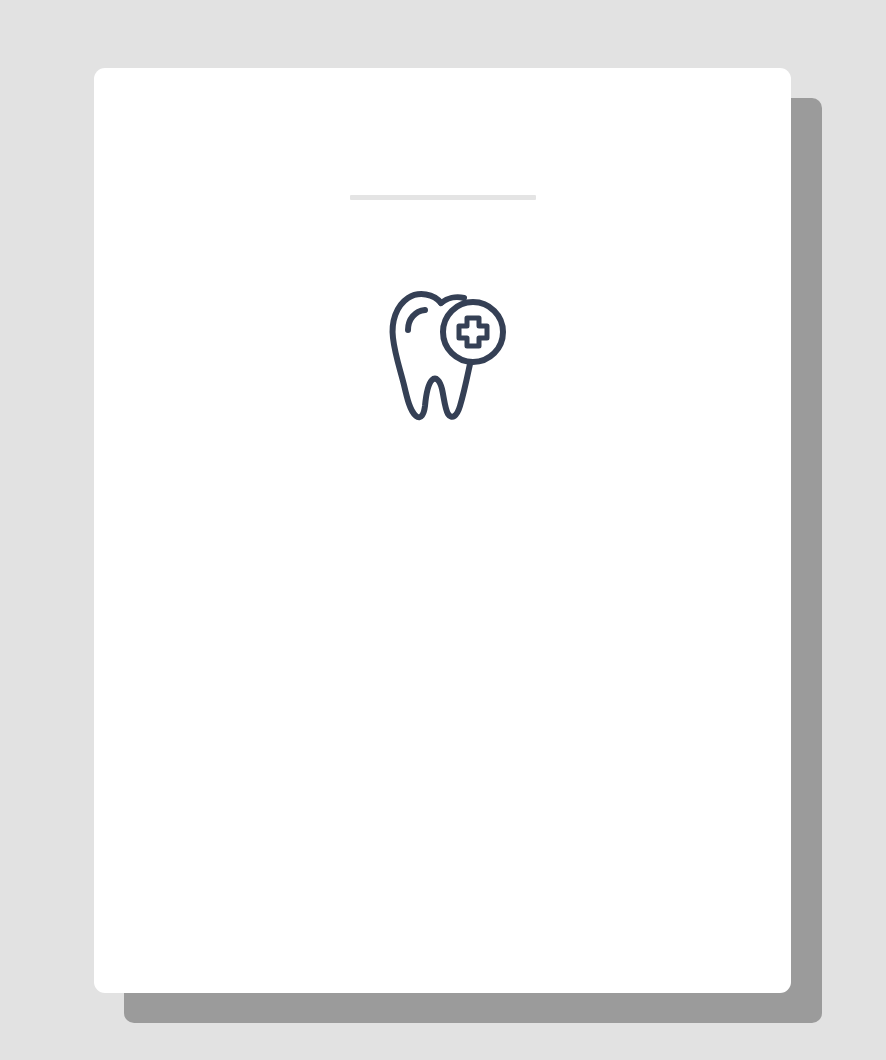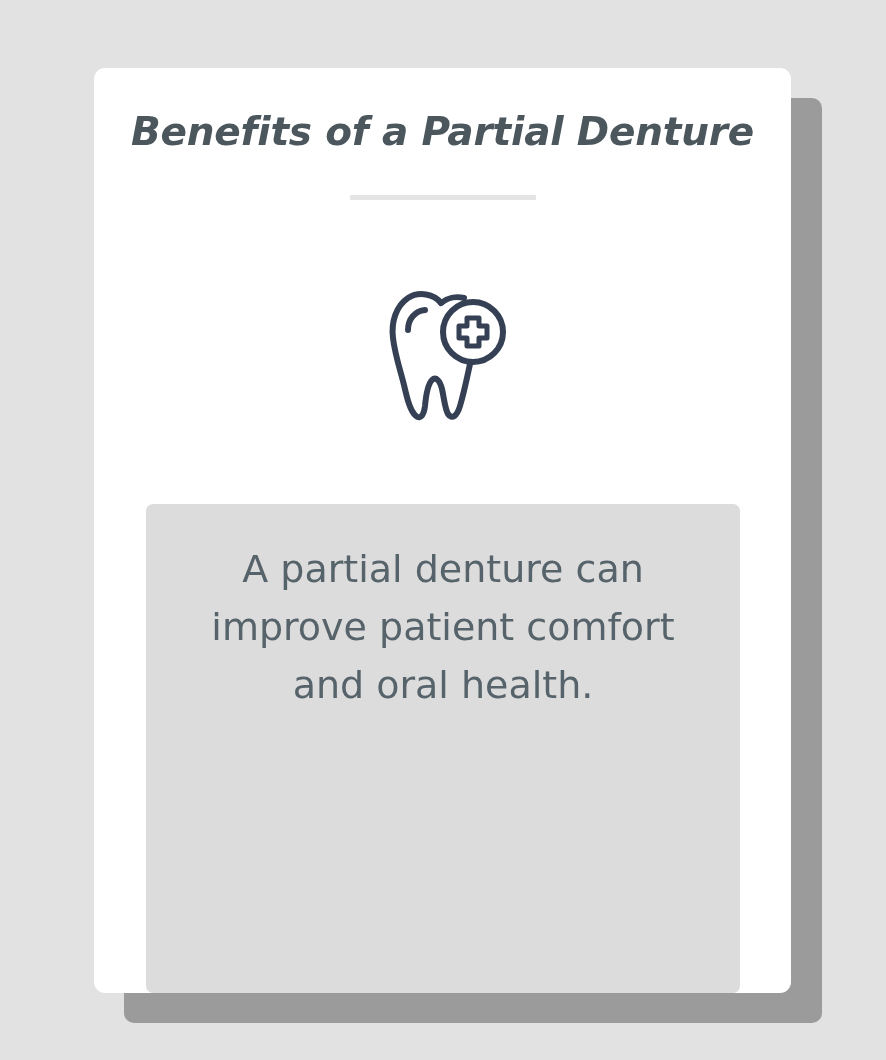--- a/index.html
+++ b/index.html
@@ -109,21 +109,20 @@
 </style>
 </head>
 <body>
 
 <div id="slide-root">
 
   <div class="card-shadow"></div>
 
   <div class="card">
 
-    <div class="card-title">Benefits of a Partial Denture</div>
 
     <div class="title-divider"></div>
 
     <div class="icon-wrap">
       <span>
         <svg width="130" height="140" viewBox="0 0 130 140" fill="none" stroke="#354055" stroke-width="6" stroke-linecap="round" stroke-linejoin="round" aria-hidden="true">
 
           <path d="M63 18 C56 9 41 6 30 13 C18 21 13 37 15 53
                    C17 70 22 84 26 100 C29 113 32 126 38 131
                    C43 135 46 129 47 121 C48 110 50 99 54 95
@@ -134,18 +133,15 @@
 
           <path d="M30 45 C30 34 37 26 47 25"></path>
 
           <circle cx="95" cy="47" r="30"></circle>
 
           <path d="M89 33 h12 v8 h8 v12 h-8 v8 h-12 v-8 h-8 v-12 h8 z" stroke-width="5"></path>
         </svg>
       </span>
     </div>
 
-    <div class="body-panel">
-      <div class="body-text">A partial denture can improve patient comfort and oral health.</div>
-    </div>
 
   </div>
 </div>
 
 </body></html>

